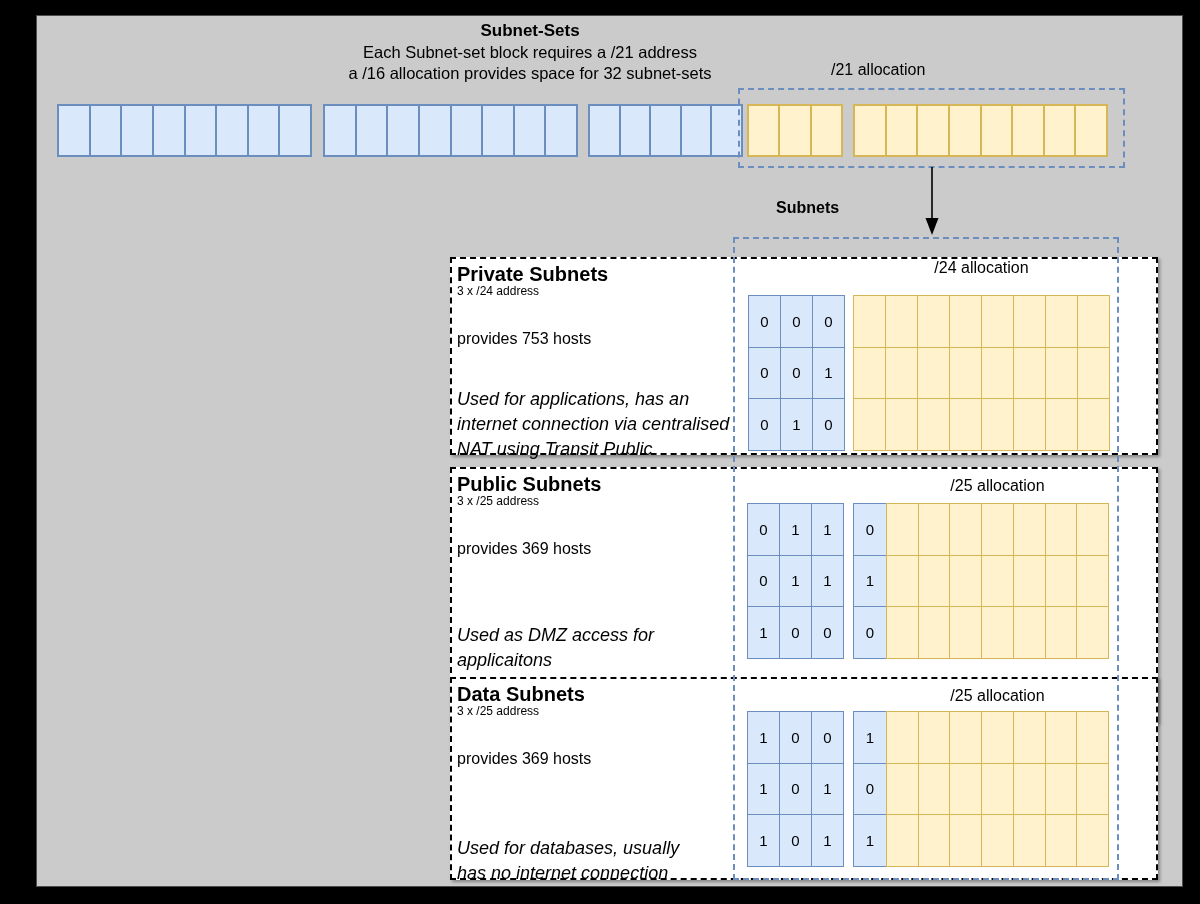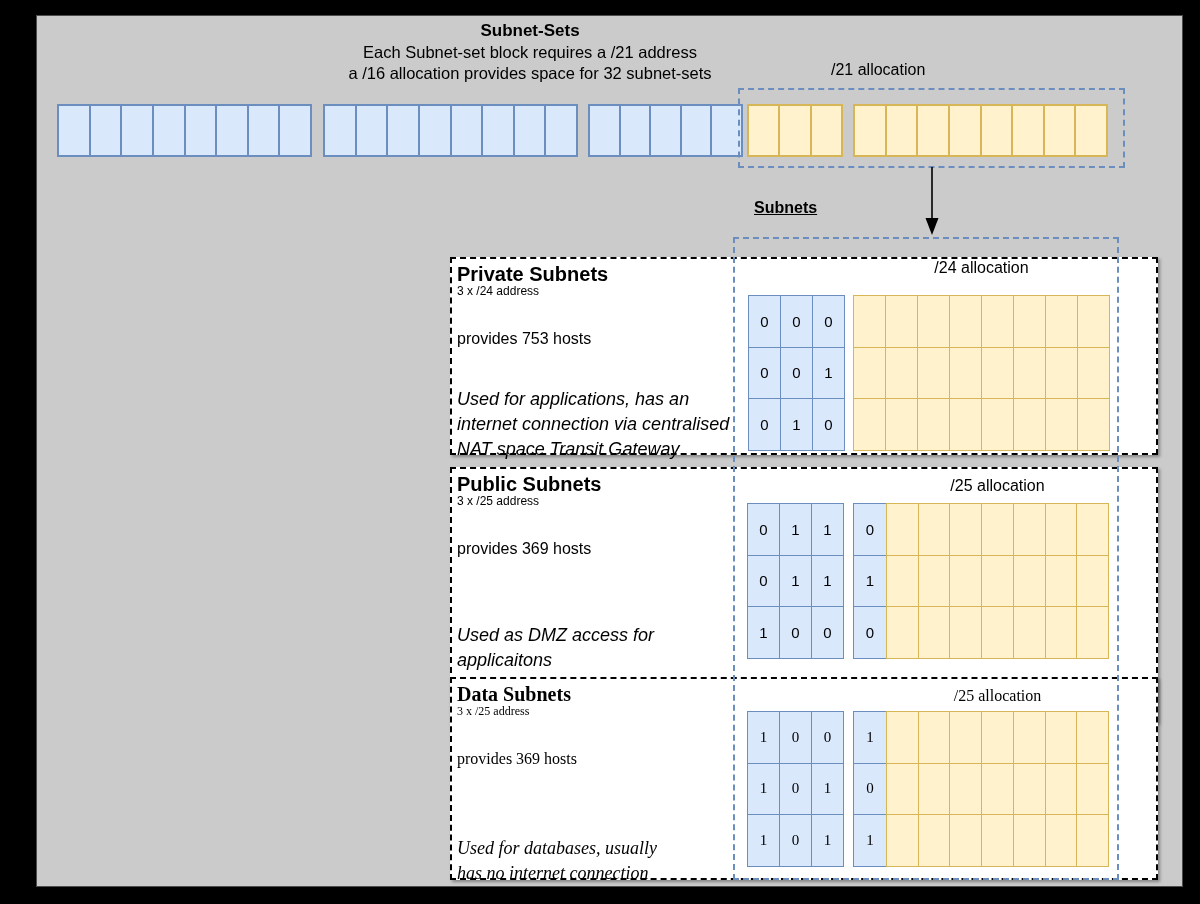--- a/index.html
+++ b/index.html
@@ -114,30 +114,30 @@
       <div></div>
     </div>
 
   <div class="dashedbox" id="alloc21-outline"></div>
 
   <svg class="arrow-svg" viewBox="0 0 22 70">
     <line x1="11" y1="0" x2="11" y2="51" stroke="#000" stroke-width="1.6"></line>
     <polygon points="11,68 4.5,51 17.5,51" fill="#000"></polygon>
   </svg>
 
-  <div class="lbl bold" style="left:754px;top:199px;text-decoration:underline;">Subnets</div>
+  <div class="lbl bold" style="left:776px;top:199px;">Subnets</div>
 
   <div class="sbox" style="top:257px;height:198px;">
     <div class="btitle">Private Subnets</div>
     <div class="bsize">3 x /24 address</div>
     <div class="bhosts" style="top:71px;">provides 753 hosts</div>
     <div class="bdesc" style="top:128px;">
       <div>Used for applications, has an</div>
       <div>internet connection via centralised</div>
-      <div>NAT space Transit Gateway</div>
+      <div>NAT using Transit Public</div>
     </div>
     <div class="alloc-label" style="left:401px;top:0;width:257px;">/24 allocation</div>
     <div class="grid bluegrid" style="left: 296px; top: 36px; width: 97px; height: 156px; grid-template-columns: repeat(3, 1fr);">
         <div>0</div>
         <div>0</div>
         <div>0</div>
         <div>0</div>
         <div>0</div>
         <div>1</div>
         <div>0</div>
@@ -215,21 +215,21 @@
         <div></div>
         <div></div>
         <div></div>
         <div></div>
         <div></div>
         <div></div>
         <div></div>
       </div>
   </div>
 
-  <div class="sbox" style="top:677px;height:203px;font-family:Liberation Serif, serif;">
+  <div class="sbox" style="top:677px;height:203px;">
     <div class="btitle">Data Subnets</div>
     <div class="bsize">3 x /25 address</div>
     <div class="bhosts" style="top:71px;">provides 369 hosts</div>
     <div class="bdesc" style="top:157px;">
       <div>Used for databases, usually</div>
       <div>has no internet connection</div>
     </div>
     <div class="alloc-label" style="left:434px;top:8px;width:223px;">/25 allocation</div>
     <div class="grid bluegrid" style="left: 295px; top: 32px; width: 97px; height: 156px; grid-template-columns: repeat(3, 1fr);">
         <div>1</div>

